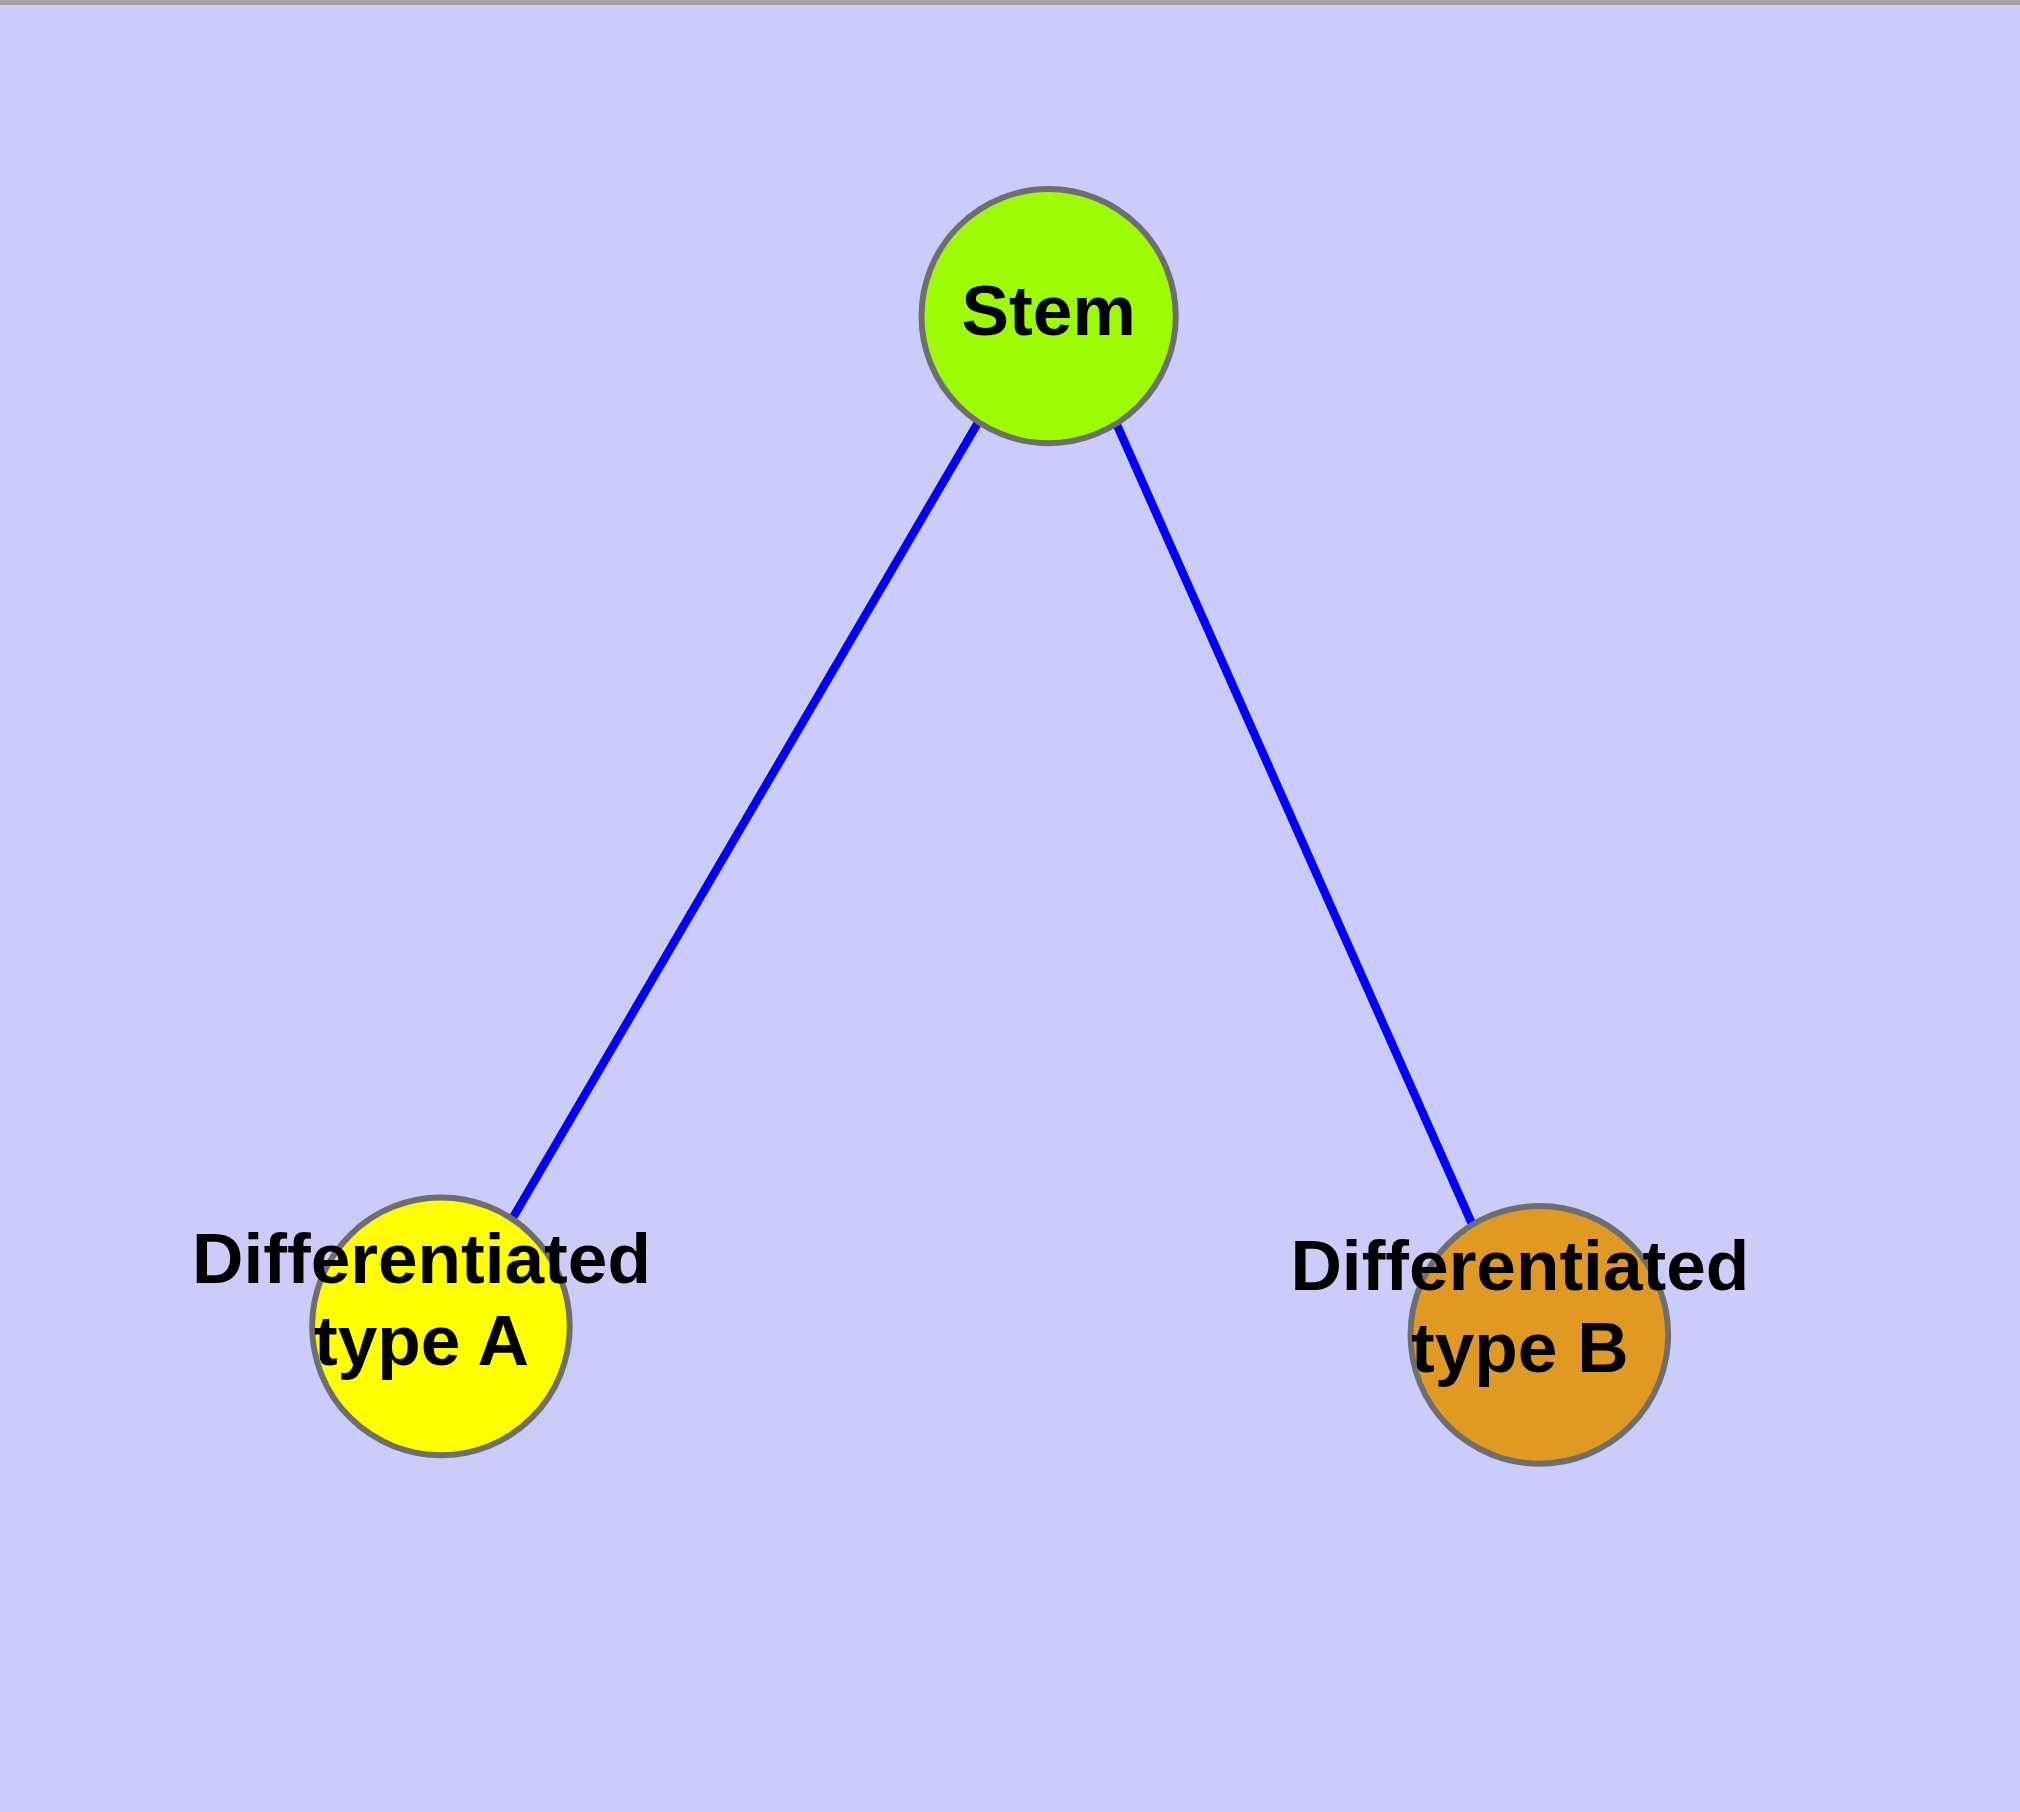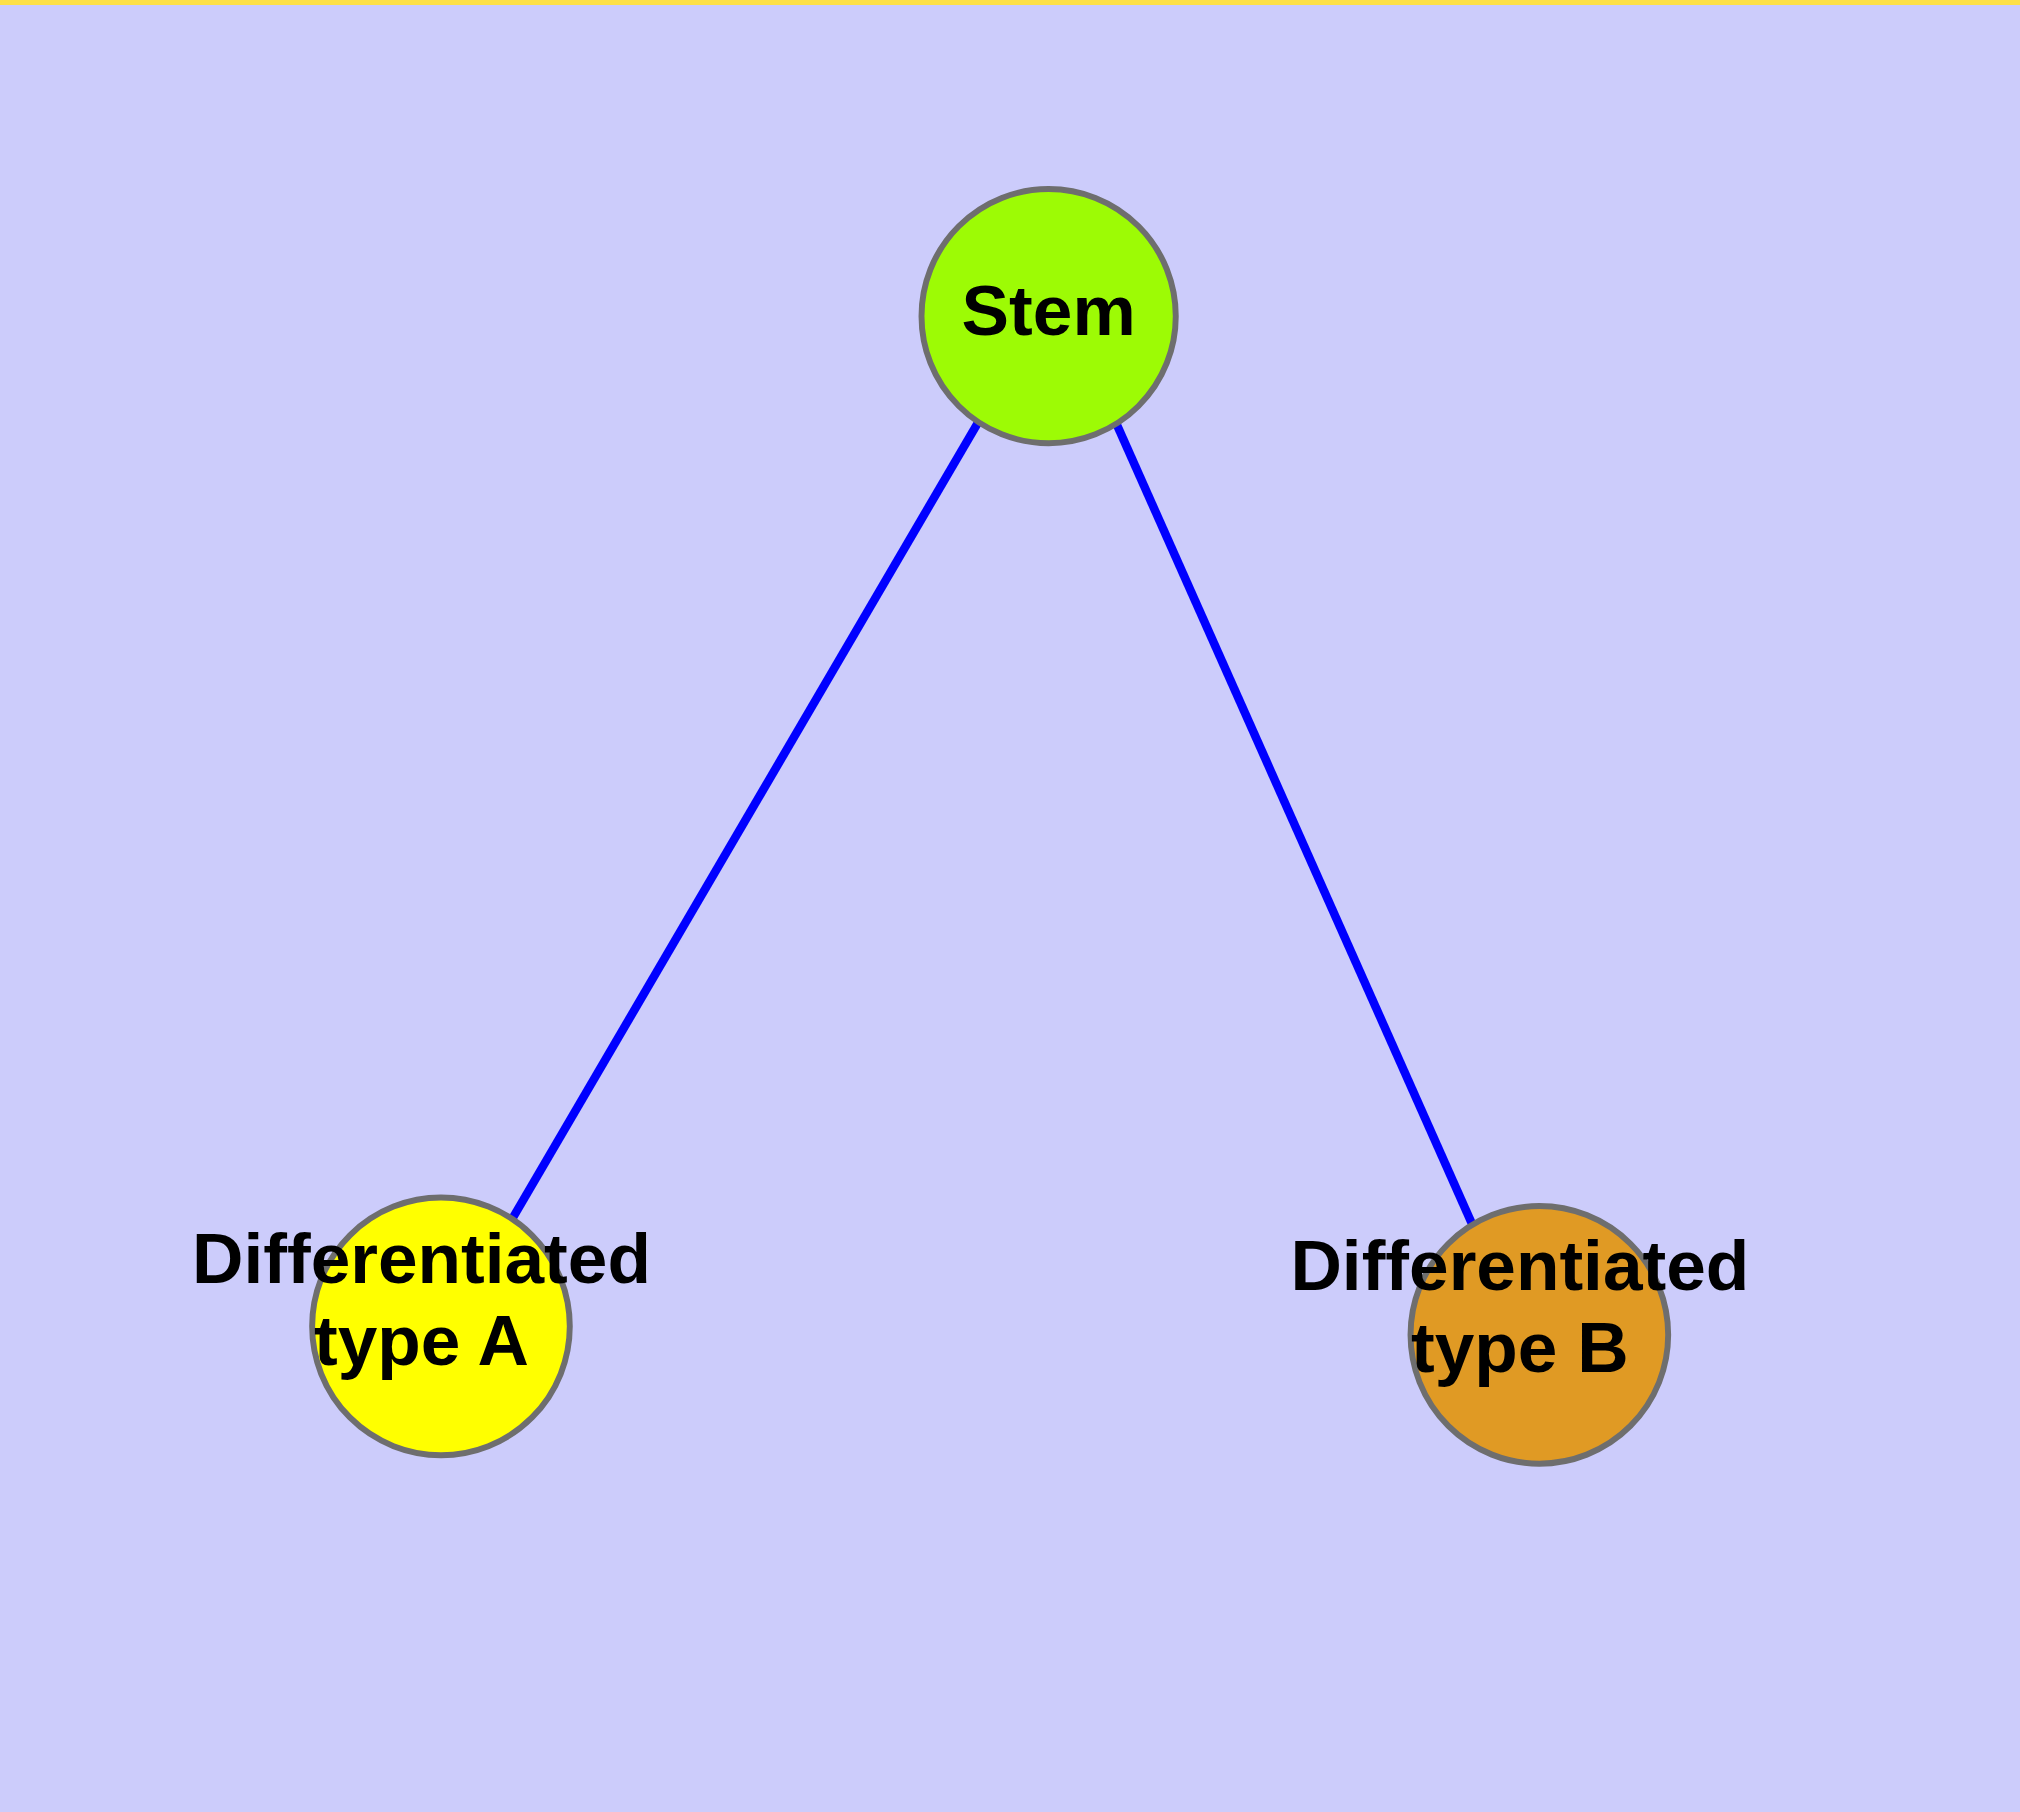--- a/index.html
+++ b/index.html
@@ -47,21 +47,21 @@
     font-weight: bold;
     font-size: 84px;
     text-anchor: middle;
     dominant-baseline: middle;
     paint-order: normal;
   }
 </style>
 </head>
 <body>
 
-<div id="canvas" style="width: 2021px; height: 1812px; background: #fde047;">
+<div id="canvas" style="width: 2021px; height: 1812px; background: #a3a3a3;">
 
   <div id="plot-bg" style="background: rgb(204, 204, 251); width: 2021px;"></div>
 
   <svg id="graph-svg" viewBox="0 0 2384 2138" xmlns="http://www.w3.org/2000/svg">
 
     <g>
       <line class="edge-line" x1="1154" y1="498" x2="603" y2="1440" stroke="#0000ff" stroke-width="10"></line>
       <line class="edge-line" x1="1317" y1="500" x2="1737" y2="1445" stroke="#0000ff" stroke-width="10"></line>
     </g>
 

